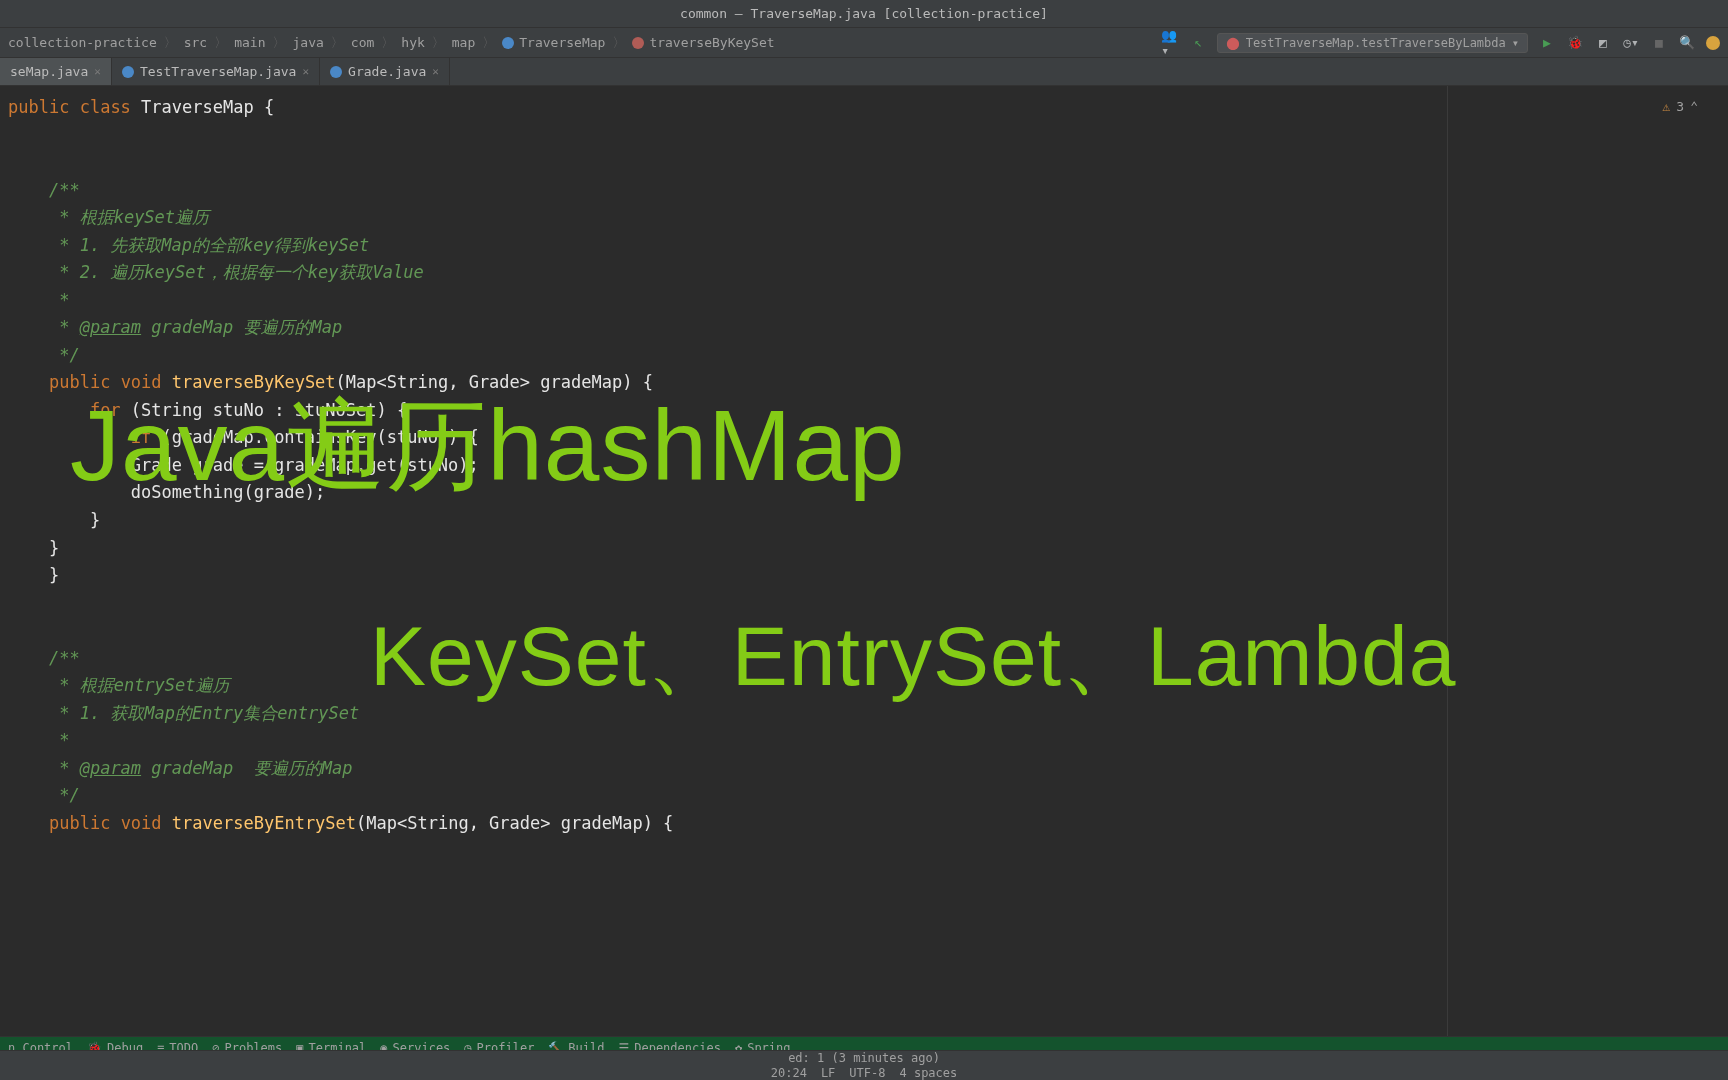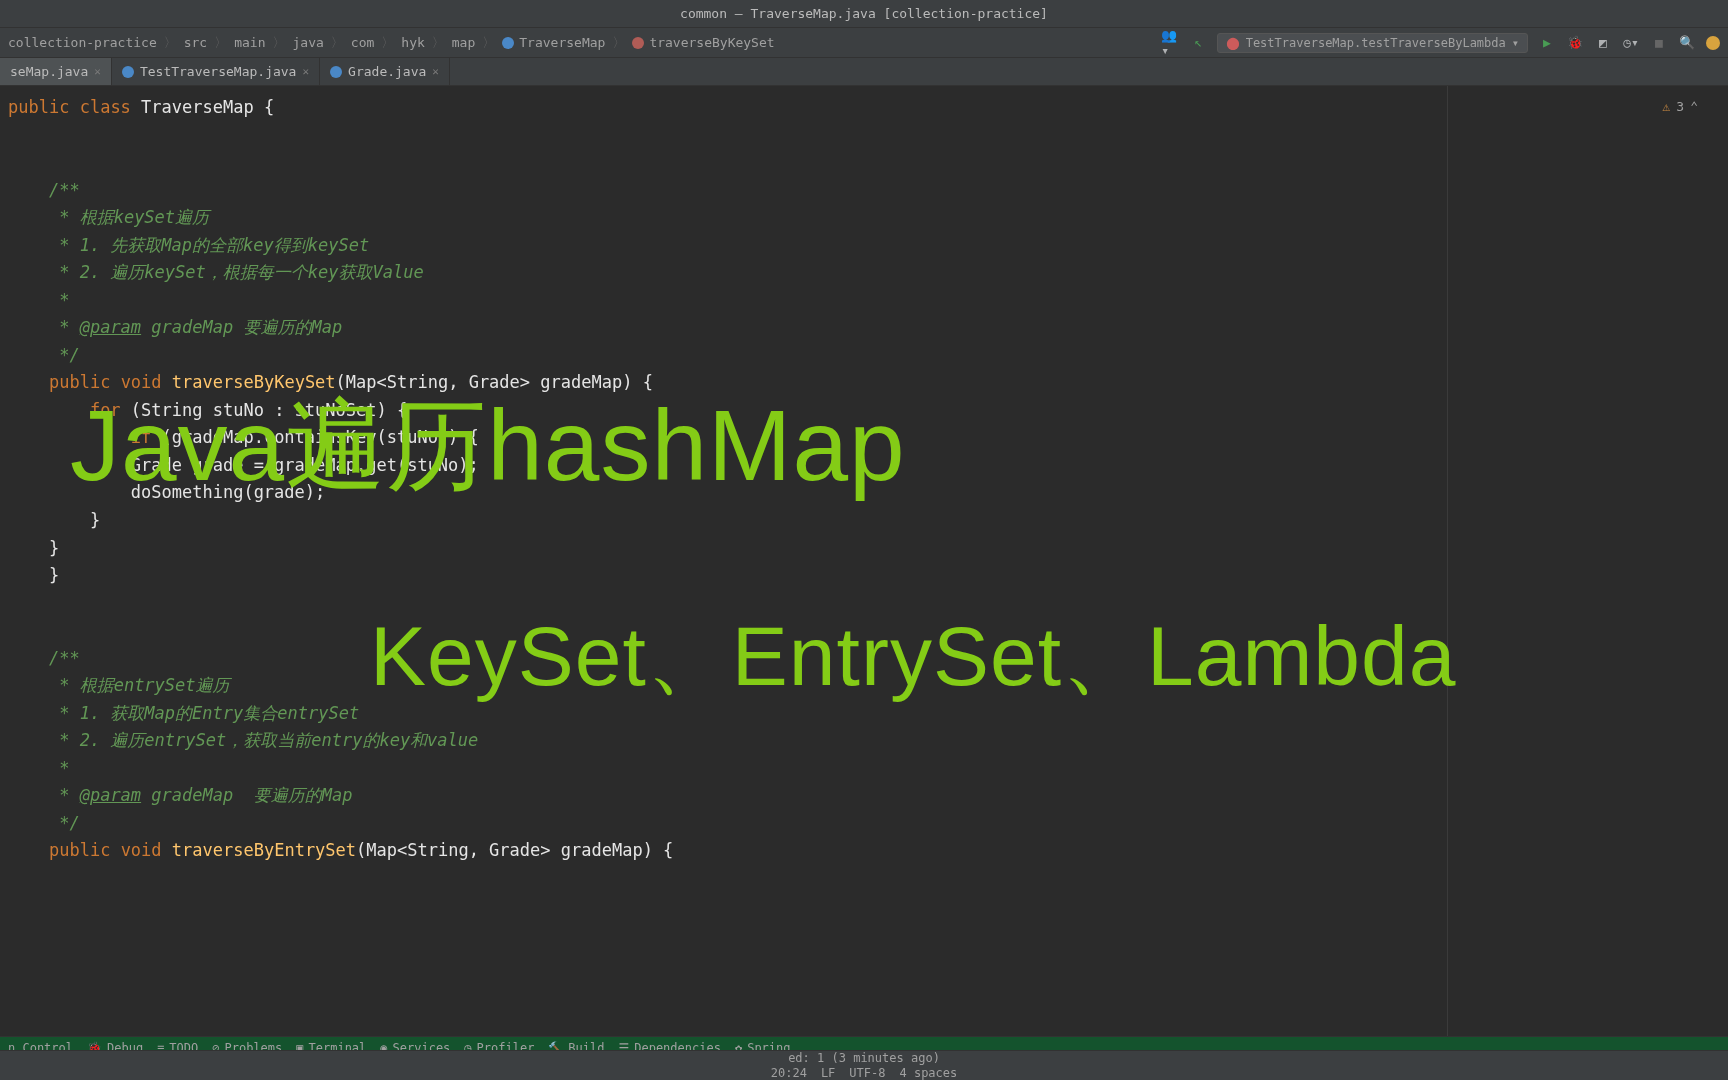--- a/index.html
+++ b/index.html
@@ -212,21 +212,20 @@
 <div class="code-line"><span class="kw-white">            Grade grade = gradeMap.get(stuNo);</span></div>
 <div class="code-line"><span class="kw-white">            doSomething(grade);</span></div>
 <div class="code-line"><span class="kw-white">        }</span></div>
 <div class="code-line"><span class="kw-white">    }</span></div>
 <div class="code-line">    <span class="kw-white">}</span></div>
 <div class="code-line"> </div>
 <div class="code-line"> </div>
 <div class="code-line">    <span class="kw-comment">/**</span></div>
 <div class="code-line">    <span class="kw-comment"> * 根据entrySet遍历</span></div>
 <div class="code-line">    <span class="kw-comment"> * 1. 获取Map的Entry集合entrySet</span></div>
-<div class="code-line">    <span class="kw-comment"> * 2. 遍历entrySet，获取当前entry的key和value</span></div>
 <div class="code-line">    <span class="kw-comment"> *</span></div>
 <div class="code-line">    <span class="kw-comment"> * </span><span class="kw-tag">@param</span><span class="kw-comment"> gradeMap  要遍历的Map</span></div>
 <div class="code-line">    <span class="kw-comment"> */</span></div>
 <div class="code-line">    <span class="kw-orange">public</span> <span class="kw-orange">void</span> <span class="kw-yellow">traverseByEntrySet</span><span class="kw-white">(Map&lt;String, Grade&gt; gradeMap) {</span></div>
   </div>
 </div>
 
 <div class="overlay-text overlay1">Java遍历hashMap</div>
 <div class="overlay-text overlay2">KeySet、EntrySet、Lambda</div>
 

